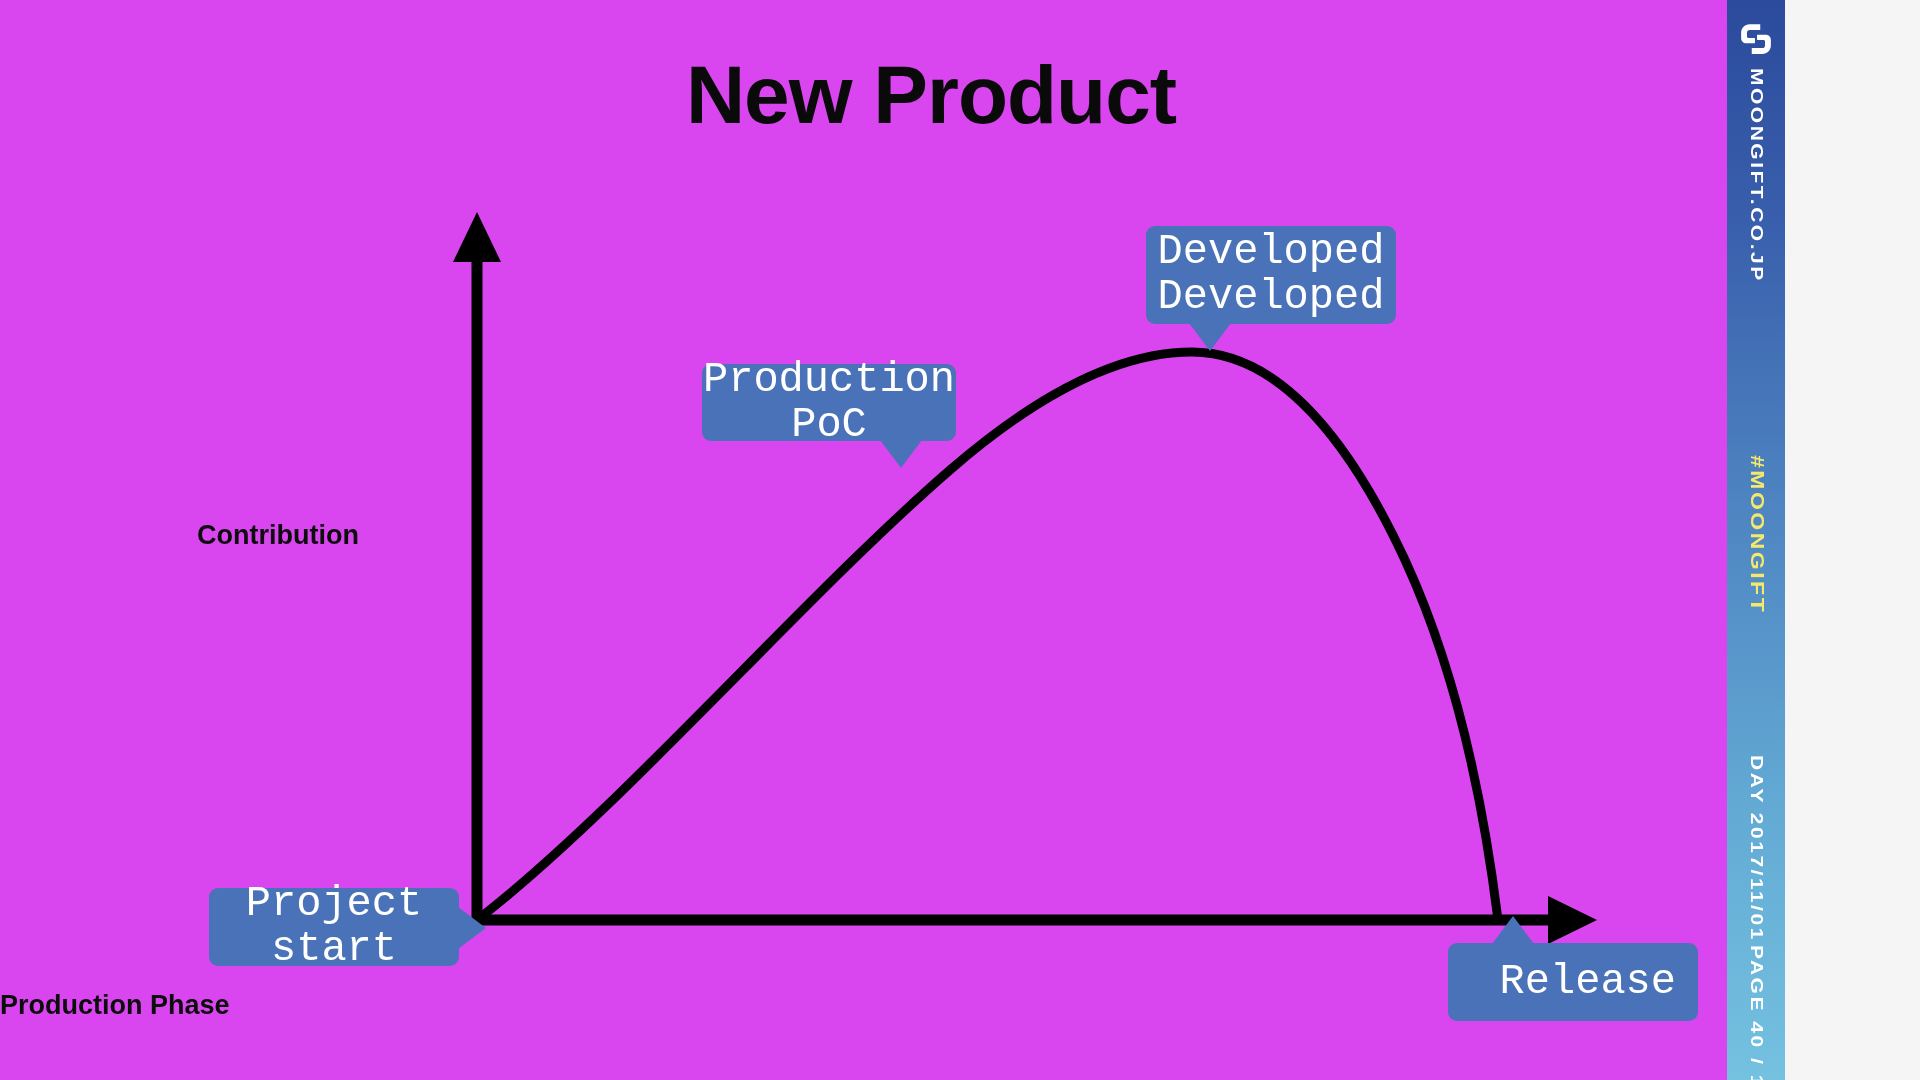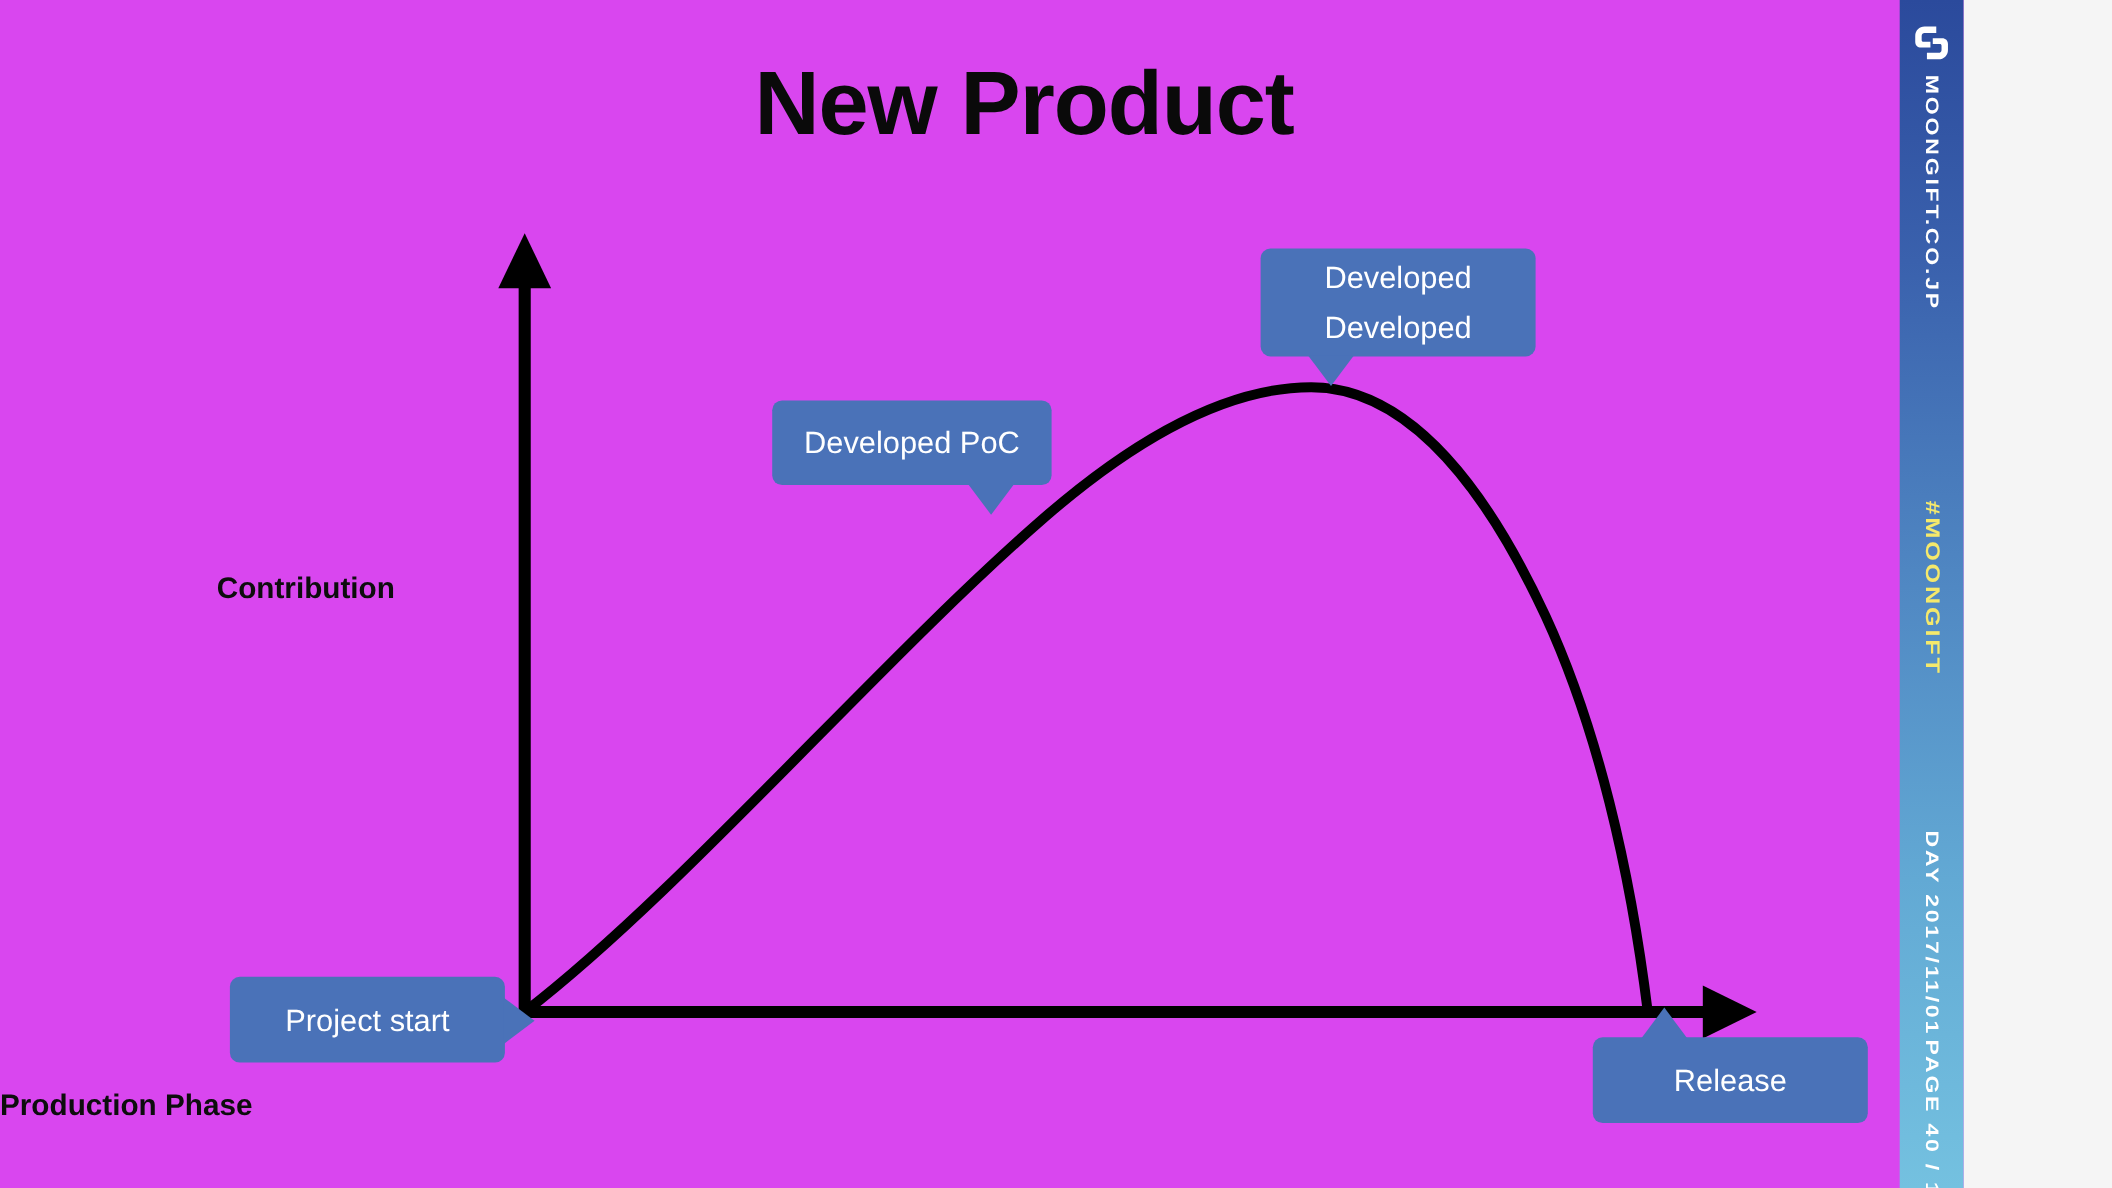--- a/index.html
+++ b/index.html
@@ -65,30 +65,30 @@
     width: 1862px;
     text-align: left;
   }
 
   
   .callout {
     position: absolute;
     background: #4a72b8;
     border-radius: 9px;
     color: #ffffff;
-    font-size: 28px;
+    font-size: 42px;
     line-height: 45px;
     font-weight: normal;
     display: flex;
     align-items: center;
     justify-content: center;
     text-align: center;
     padding: 14px 22px;
     box-sizing: border-box;
-    font-family: Liberation Sans, sans-serif;
+    font-family: Liberation Mono, monospace;
   }
   .callout .tail {
     position: absolute;
     width: 0;
     height: 0;
   }
   
   .callout.tail-down .tail {
     border-left: 21px solid transparent;
     border-right: 21px solid transparent;
@@ -133,20 +133,21 @@
     width: 250px;
     height: 78px;
   }
   #callout-project-start .tail { top: 19px; }
 
   #callout-release {
     left: 1448px;
     top: 943px;
     width: 250px;
     height: 78px;
+    justify-content: flex-end;
   }
   #callout-release .tail { left: 44px; }
 
   
   #sidebar {
     position: absolute;
     right: 0;
     top: 0;
     width: 58px;
     height: 1080px;
@@ -220,21 +221,21 @@
                C 620 810, 800 600, 950 470
                C 1040 392, 1120 352, 1192 352
                C 1268 352, 1340 420, 1405 560
                C 1452 662, 1482 790, 1498 920" fill="none" stroke="#000000" stroke-width="9" stroke-linecap="round"></path>
     </svg>
 
     <div class="axis-title" id="y-axis-title">Contribution</div>
     <div class="axis-title" id="x-axis-title">Production Phase</div>
 
     <div class="callout tail-down" id="callout-poc">
-      <span>Developed PoC</span>
+      <span>Production PoC</span>
       <span class="tail"></span>
     </div>
 
     <div class="callout tail-down" id="callout-prototype">
       <span>Developed</span>
       <span>Developed</span>
       <span class="tail"></span>
     </div>
 
     <div class="callout tail-right" id="callout-project-start">

